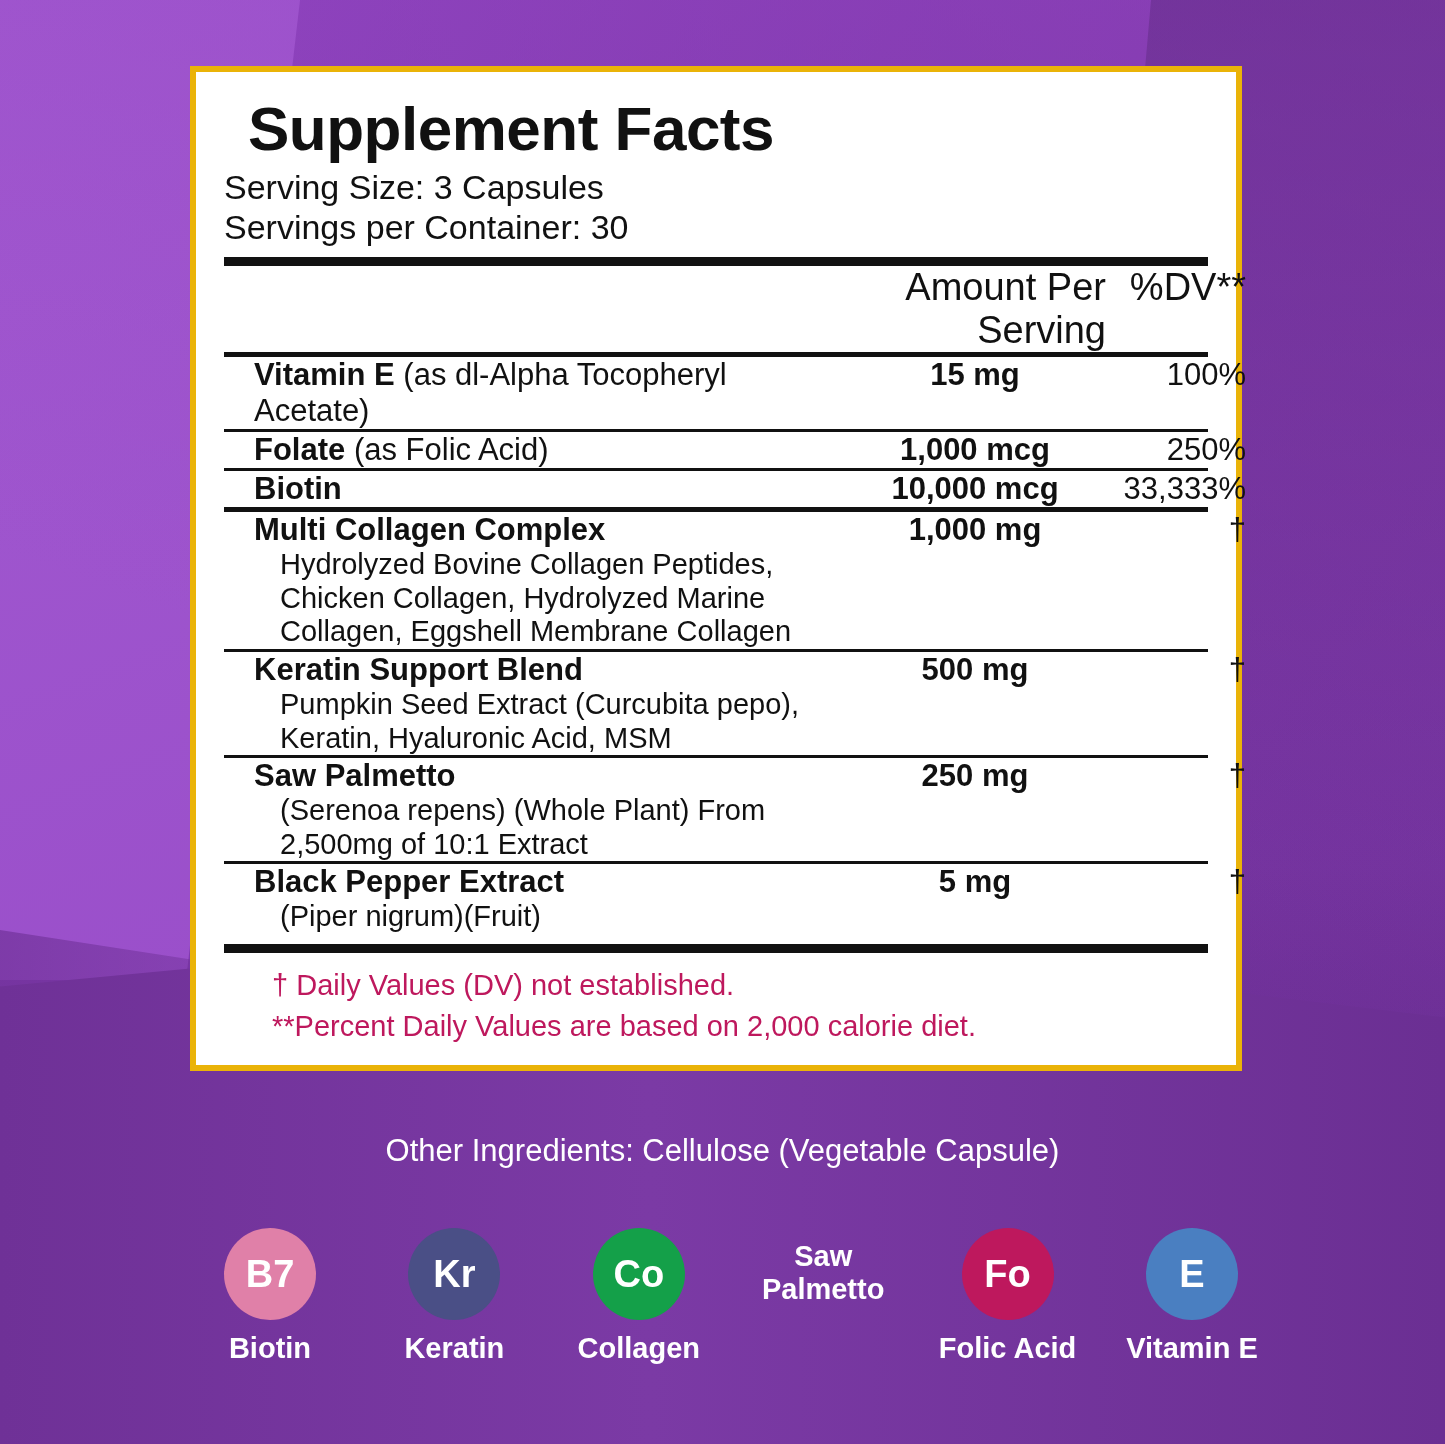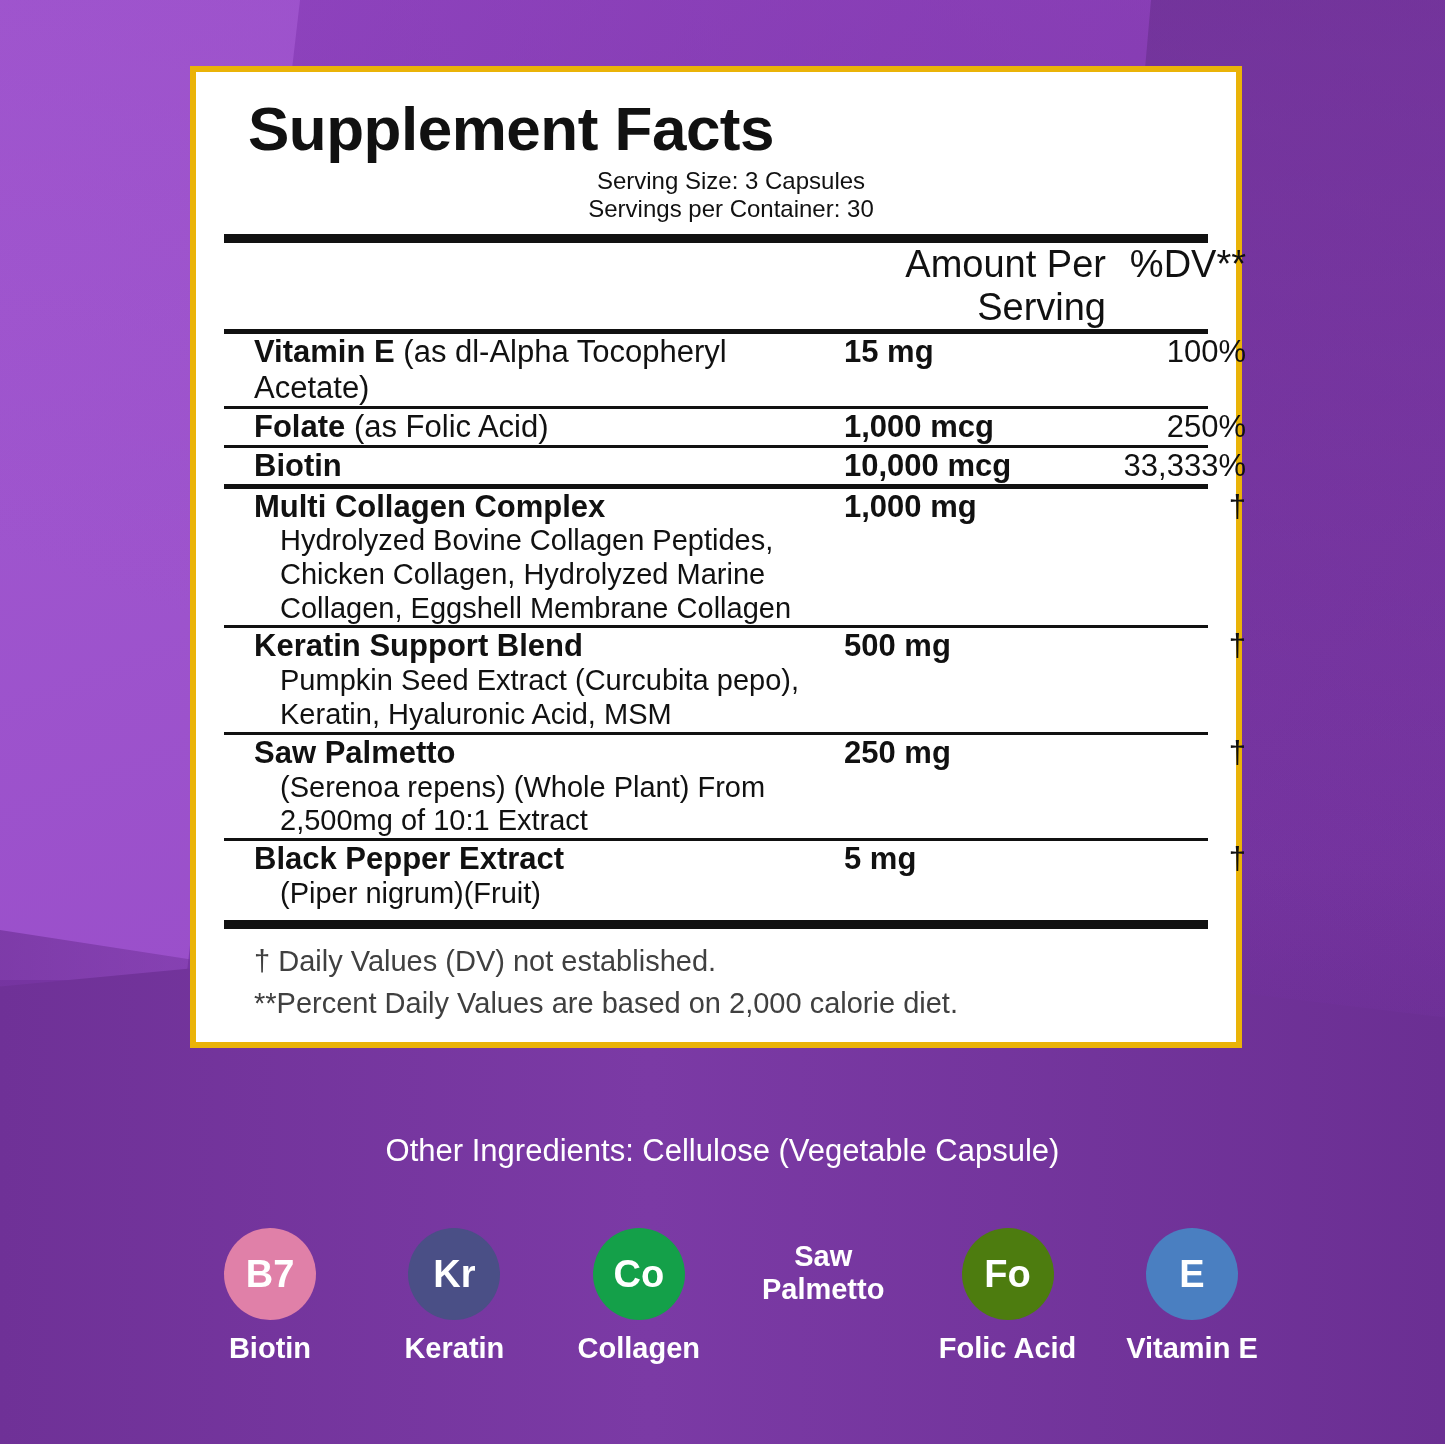--- a/index.html
+++ b/index.html
@@ -62,25 +62,23 @@
   }
   .sf-title {
     font-size: 62px;
     font-weight: bold;
     line-height: 1.05;
     color: #111;
     letter-spacing: -0.5px;
     margin: 2px 0 6px 24px;
   }
   .sf-serving {
-    font-size: 24px;
+    font-size: 34px;
     color: #111;
-    margin-left: 30px;
     line-height: 1.18;
-    text-align: center;
   }
   .rule-thick {
     border-top: 9px solid #111;
     margin: 10px 0 0 0;
   }
   .rule-thin {
     border-top: 3px solid #111;
     margin: 0;
   }
   .rule-med {
@@ -92,21 +90,21 @@
     width: 100%;
     border-collapse: collapse;
     table-layout: fixed;
   }
   table.sf td {
     vertical-align: top;
     padding: 0;
     color: #111;
   }
   .col-name { width: 620px; }
-  .col-amt  { width: 268px; text-align: left; }
+  .col-amt  { width: 268px; text-align: center; }
   .col-dv   { width: 134px; text-align: right; }
 
   .hdr td {
     font-size: 38px;
     padding: 6px 0 8px 0;
   }
   .hdr .col-amt { text-align: right; padding-right: 6px;}
   .hdr .col-dv  { text-align: right; }
 
   .row td {
@@ -127,22 +125,23 @@
     font-weight: normal;
   }
   .dagger { font-size: 30px; }
 
   .footnotes {
     margin-left: 30px;
     padding-top: 12px;
   }
   .footnotes div {
     font-size: 29px;
-    color: #404040;
+    color: #be185d;
     line-height: 1.42;
+    margin-left: 18px;
   }
 
   
   #other-ing {
     position: absolute;
     left: 0;
     top: 1133px;
     width: 1445px;
     text-align: center;
     color: #ffffff;
@@ -350,20 +349,20 @@
     <div class="badge-label">Keratin</div>
   </div>
   <div class="badge">
     <div class="circ" style="background:#14a049">Co</div>
     <div class="badge-label">Collagen</div>
   </div>
   <div class="badge">
     <div class="badge-label">Saw Palmetto</div>
   </div>
   <div class="badge">
-    <div class="circ" style="background:#4d7c0f">Fo</div>
+    <div class="circ" style="background:#be185d">Fo</div>
     <div class="badge-label">Folic Acid</div>
   </div>
   <div class="badge">
     <div class="circ" style="background:#4a7fc1">E</div>
     <div class="badge-label">Vitamin E</div>
   </div>
 </div>
 
 </body></html>

